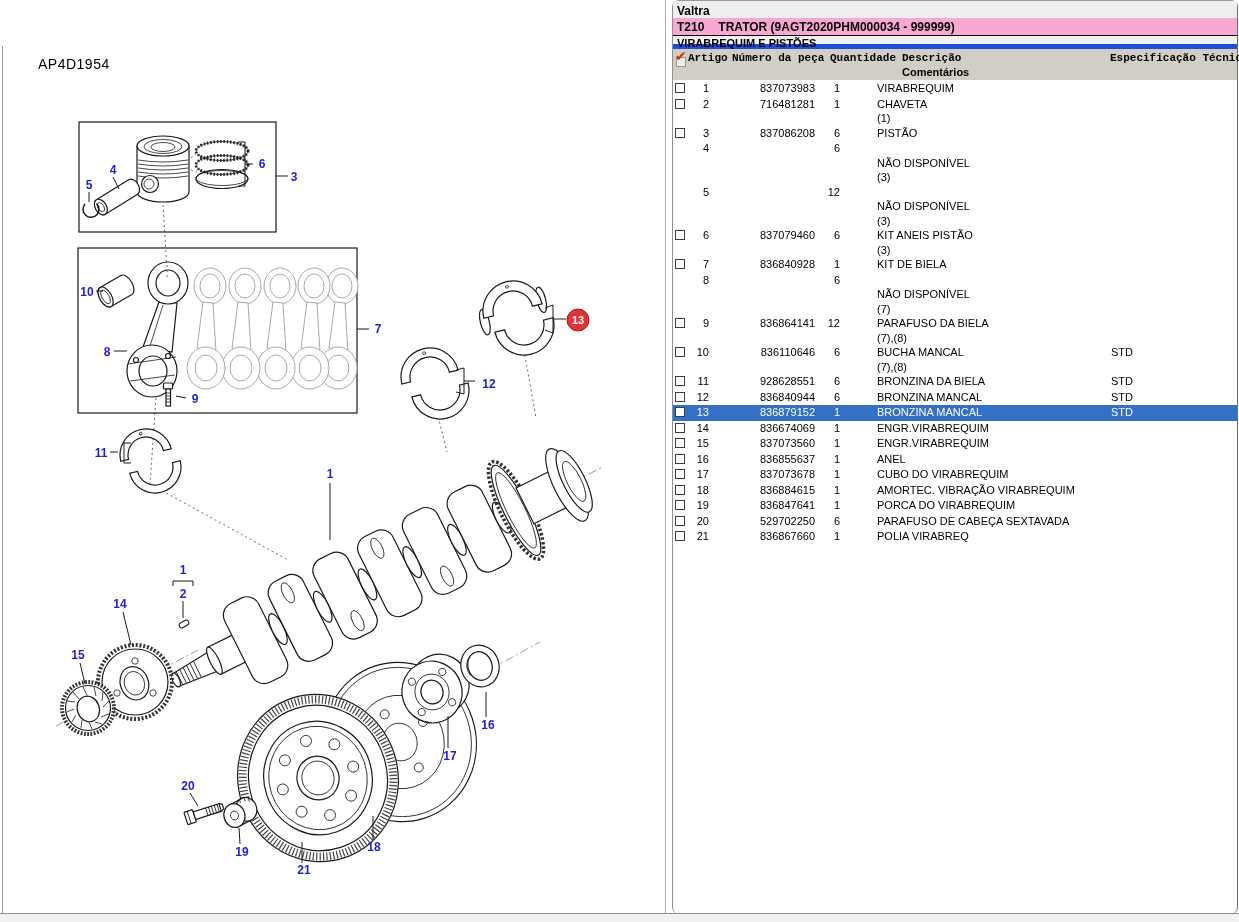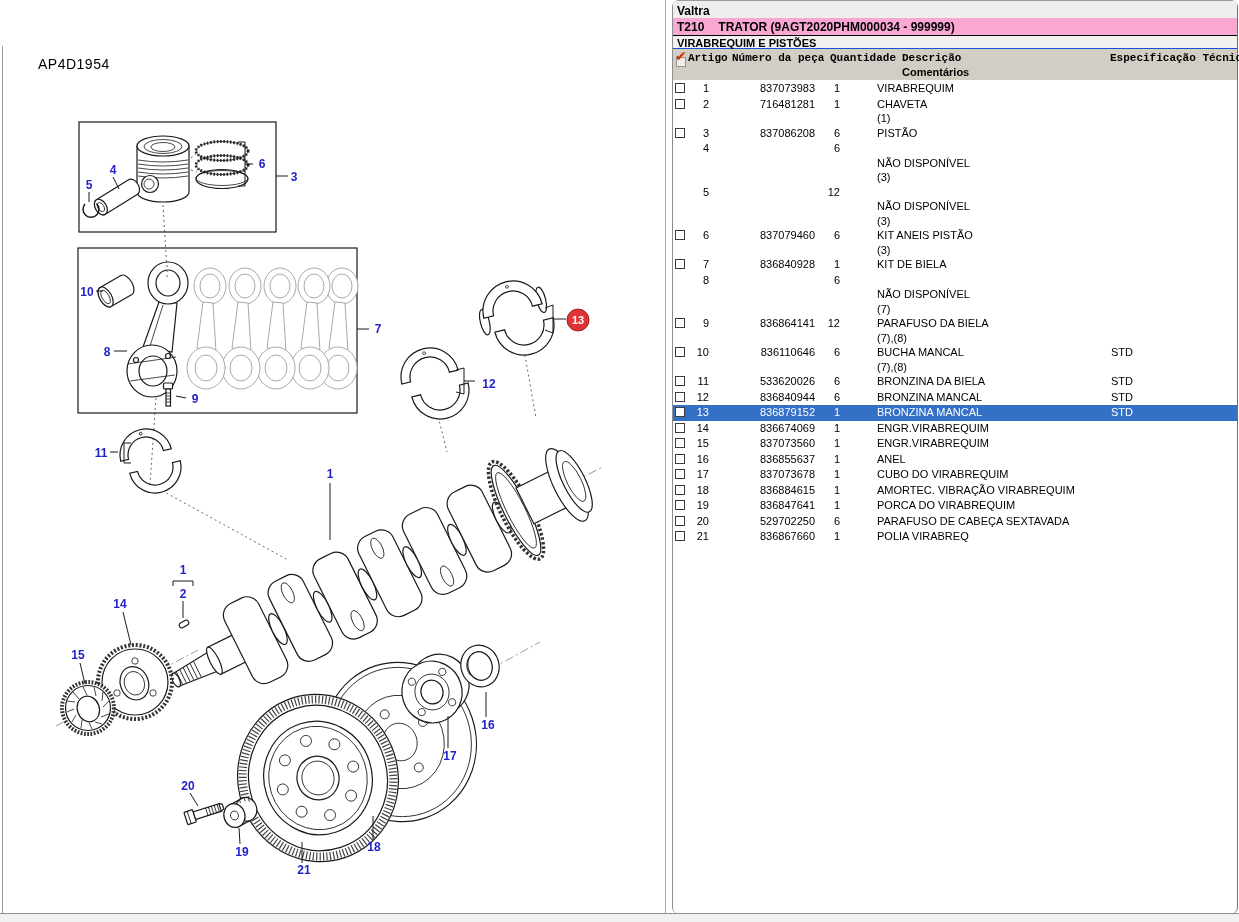--- a/index.html
+++ b/index.html
@@ -17,21 +17,21 @@
   #drawing-number{position:absolute;left:38px;top:56px;font-size:14px;letter-spacing:.5px;}
 
   
   #right-pane{position:absolute;left:672px;top:0;width:564px;height:913px;background:#fff;
               border-left:1px solid #8f8f8f;border-right:1px solid #6f6f6f;border-top:1px solid #9a9a9a;
               box-sizing:content-box;font-size:11px;border-radius:7px;}
   .hrow1{height:17px;background:#efeeec;padding:3px 0 0 4px;font-size:12px;font-weight:bold;box-sizing:border-box;}
   .hrow2{height:18px;background:#f9a8d4;border-bottom:1px solid #000;padding:2px 0 0 4px;
          font-size:12px;font-weight:bold;box-sizing:border-box;}
   .hrow2 .model-desc{margin-left:14px;}
-  .hrow3{height:13px;background:#f2f1ef;border-bottom:1px solid #1d4ed8;padding:1px 0 0 4px;
+  .hrow3{height:13px;background:#f2f1ef;border-bottom:5px solid #1d4ed8;padding:1px 0 0 4px;
          font-size:11px;font-weight:bold;box-sizing:border-box;}
   .hband{position:relative;height:31px;background:#d2cec6;font-weight:bold;}
   .hband .hcol{position:absolute;top:3px;white-space:nowrap;font-family:Liberation Mono, monospace;}
   .hband .hcol2{position:absolute;top:17px;white-space:nowrap;}
   #selall{position:absolute;left:2px;top:4px;width:14px;height:14px;}
   #selall .box{position:absolute;left:1px;top:4px;width:8px;height:8px;border:1px solid #97938b;background:#efeeec;}
   #selall .chk{position:absolute;left:0;top:-4px;font-size:14px;font-weight:bold;color:#cc3300;line-height:14px;}
 
   #table-body{position:relative;padding-top:1px;}
   .trow{display:flex;align-items:flex-start;line-height:14.5px;min-height:14.5px;}
@@ -493,21 +493,21 @@
           <span class="c-qty">6</span>
           <span class="c-desc">
             <div>BUCHA MANCAL</div>
             <div>(7),(8)</div>
           </span>
           <span class="c-spec">STD</span>
         </div>
         <div class="trow">
           <span class="cbcell"><span class="cb"></span></span>
           <span class="c-art">11</span>
-          <span class="c-part">533620026</span>
+          <span class="c-part">928628551</span>
           <span class="c-qty">6</span>
           <span class="c-desc">
             <div>BRONZINA DA BIELA</div>
           </span>
           <span class="c-spec">STD</span>
         </div>
         <div class="trow">
           <span class="cbcell"><span class="cb"></span></span>
           <span class="c-art">12</span>
           <span class="c-part">836840944</span>

